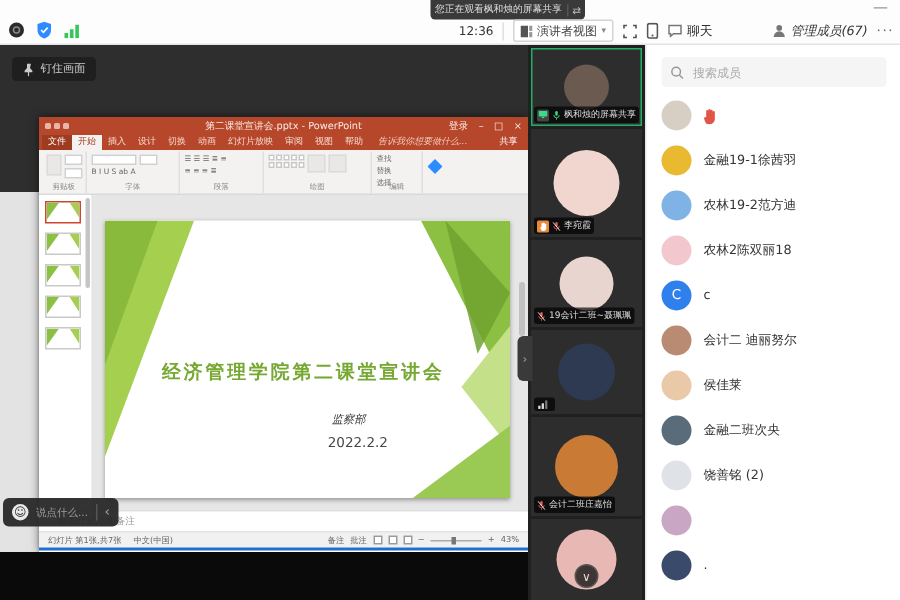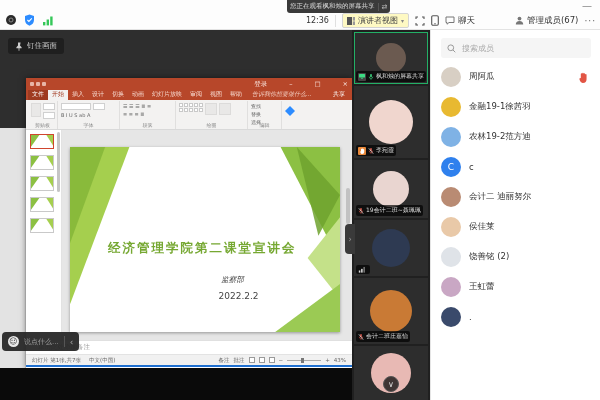--- a/index.html
+++ b/index.html
@@ -10,39 +10,39 @@
   
   #topbar{left:0;top:0;width:600px;height:30px;background:#fdfdfd;border-bottom:1px solid #e3e3e3;}
   #win-min{right:8px;top:0;color:#888;font-size:10px;cursor:default;}
   #notice{left:287px;top:0;height:13px;background:#3a3a3a;border-radius:0 0 3px 3px;display:flex;align-items:center;padding:0 3px;gap:3px;}
   #notice .ntext{color:#ddd;font-size:6.5px;white-space:nowrap;}
   #notice .nswitch{color:#bbb;font-size:7px;border-left:1px solid #555;padding-left:3px;}
   .tb-ico{display:inline-flex;align-items:center;justify-content:center;}
   #tb-left{left:5px;top:14px;display:flex;gap:7px;align-items:center;}
   #tb-right{right:4px;top:13px;display:flex;align-items:center;gap:6px;height:15px;}
   .tb-time{font-size:8px;color:#333;}
-  .viewbtn{display:flex;align-items:center;gap:3px;border:1px solid #d4d4d4;border-radius:2px;padding:1px 4px;font-size:8px;color:#444;background:#fef9c3;}
+  .viewbtn{display:flex;align-items:center;gap:3px;border:1px solid #d4d4d4;border-radius:2px;padding:1px 4px;font-size:8px;color:#444;background:#ffffff;}
   .tb-label{font-size:8.5px;color:#333;display:flex;align-items:center;gap:3px;}
   .vsep{width:1px;height:12px;background:#e0e0e0;}
   .more-dots{font-size:9px;color:#666;letter-spacing:1px;}
 
   
   #share-area{left:0;top:30px;width:352px;height:370px;background:#2e2e2e;overflow:hidden;}
   #pin-pill{left:8px;top:8px;height:16px;background:#1f1f1f;border-radius:3px;display:flex;align-items:center;gap:4px;padding:0 7px;}
   #pin-pill span{color:#ccc;font-size:7.5px;}
   #left-strip{left:0;top:98px;width:26px;height:240px;background:#e3e3e3;border-right:1px solid #cfcfcf;}
   #desk-black{left:0;top:338px;width:352px;height:32px;background:#0a0a0a;}
 
   
   #ppt{left:26px;top:48px;width:326px;height:290px;background:#fff;box-shadow:0 0 6px rgba(0,0,0,.5);}
   #ppt-titlebar{position:relative;height:12px;background:#b7472a;display:flex;align-items:center;padding:0 4px;}
   .qat{display:flex;gap:2px;}
   .qat i{width:4px;height:4px;background:#e8b5a6;display:block;border-radius:1px;}
   #ppt-title{position:absolute;left:0;right:0;text-align:center;color:#fbe9e3;font-size:6.5px;}
-  #ppt-ctrls{margin-left:auto;display:flex;gap:22px;color:#fbe9e3;font-size:6.5px;z-index:2;align-items:center;}
+  #ppt-ctrls{margin-left:auto;display:flex;gap:7px;color:#fbe9e3;font-size:6.5px;z-index:2;align-items:center;}
   #ppt-tabs{height:10px;background:#b7472a;display:flex;align-items:flex-end;padding:0 2px;gap:0;}
   .tab{color:#f6d9cf;font-size:6px;padding:1px 4px;white-space:nowrap;}
   .tab:nth-child(1){background:#9e3b21;color:#fff;}
   .tab:nth-child(2){background:#f3f2f1;color:#a33a20;border-radius:1px 1px 0 0;}
   #tellme{color:#f0c9bc;font-size:6px;font-style:italic;padding:1px 6px;white-space:nowrap;}
   #tab-share{margin-left:auto;color:#fff;font-size:6px;padding:1px 5px;}
   #ppt-ribbon{height:30px;background:#f3f2f1;border-bottom:1px solid #d9d9d9;display:flex;align-items:stretch;padding:1px 2px 0 2px;}
   .rgroup{position:relative;border-right:1px solid #e0dfde;padding:2px 3px 8px 3px;display:flex;gap:2px;align-items:flex-start;}
   .rgroup .glabel{position:absolute;bottom:1px;left:0;right:0;text-align:center;font-size:5px;color:#8a8a8a;}
   .rbox{background:#fff;border:1px solid #d0d0d0;height:7px;}
@@ -171,21 +171,21 @@
           <rect x=".7" y=".7" width="6.6" height="9.6" rx="1.2" fill="none" stroke="#555" stroke-width="1.1"></rect>
           <circle cx="4" cy="8.7" r=".7" fill="#555"></circle>
         </svg>
     </span>
     <span class="tb-label">
       <svg width="10" height="9" viewBox="0 0 10 9">
           <path d="M1 1h8v5.5H4L2 8.2V6.5H1z" fill="none" stroke="#777" stroke-width="1"></path>
         </svg>
       <span>聊天</span>
     </span>
-    <span class="tb-label" style="margin-left:34px;">
+    <span class="tb-label" style="margin-left:34px;font-style:italic;">
       <svg width="9" height="9" viewBox="0 0 9 9">
           <circle cx="4.5" cy="2.6" r="1.9" fill="#777"></circle>
           <path d="M.8 8.6a3.7 3.7 0 0 1 7.4 0z" fill="#777"></path>
         </svg>
       <span>管理成员(67)</span>
     </span>
     <span class="more-dots">···</span>
   </div>
 
   <div id="share-area" class="abs">
@@ -198,20 +198,21 @@
 
     <div id="left-strip" class="abs"></div>
 
     <div id="ppt" class="abs">
       <div id="ppt-titlebar">
         <span class="qat">
             <i></i>
             <i></i>
             <i></i>
           </span>
+        <span id="ppt-title">第二课堂宣讲会.pptx - PowerPoint</span>
         <span id="ppt-ctrls">
           <span>登录</span>
           <span>–</span>
           <span>□</span>
           <span>×</span>
         </span>
       </div>
       <div id="ppt-tabs">
         <span class="tab">文件</span>
           <span class="tab">开始</span>
@@ -472,21 +473,20 @@
           <circle cx="4.2" cy="4.2" r="3.2" fill="none" stroke="#999" stroke-width="1.1"></circle>
           <line x1="6.6" y1="6.6" x2="9.2" y2="9.2" stroke="#999" stroke-width="1.1"></line>
         </svg>
       <input type="text" placeholder="搜索成员" style="">
     </div>
     <div id="member-list">
       <div class="mrow">
           <span class="mav" style="background: rgb(216, 207, 196);">
             <span></span>
           </span>
-          <span class="mname">周阿瓜</span>
           <span class="mhand">
             <svg width="9" height="11" viewBox="0 0 10 12">
               <path d="M2 5V2.2a.8.8 0 0 1 1.6 0V1.4a.8.8 0 0 1 1.6 0v.6a.8.8 0 0 1 1.6 0v1a.8.8 0 0 1 1.6 0V8a4 4 0 0 1-4 4h-.4a3 3 0 0 1-2.8-2L.4 7.6A1 1 0 0 1 2 6.8z" fill="currentColor"></path>
             </svg>
           </span>
         </div>
         <div class="mrow">
           <span class="mav" style="background: rgb(232, 185, 49);">
             <span></span>
           </span>
@@ -494,20 +494,27 @@
 
         </div>
         <div class="mrow">
           <span class="mav" style="background: rgb(127, 178, 229);">
             <span></span>
           </span>
           <span class="mname">农林19-2范方迪</span>
 
         </div>
         <div class="mrow">
+          <span class="mav" style="background: rgb(242, 199, 206);">
+            <span></span>
+          </span>
+          <span class="mname">农林2陈双丽18</span>
+
+        </div>
+        <div class="mrow">
           <span class="mav" style="background: rgb(47, 128, 237);">
             <span>C</span>
           </span>
           <span class="mname">c</span>
 
         </div>
         <div class="mrow">
           <span class="mav" style="background: rgb(185, 139, 115);">
             <span></span>
           </span>
@@ -515,31 +522,37 @@
 
         </div>
         <div class="mrow">
           <span class="mav" style="background: rgb(233, 201, 168);">
             <span></span>
           </span>
           <span class="mname">侯佳莱</span>
 
         </div>
         <div class="mrow">
+          <span class="mav" style="background: rgb(90, 107, 122);">
+            <span></span>
+          </span>
+          <span class="mname">金融二班次央</span>
+
+        </div>
+        <div class="mrow">
           <span class="mav" style="background: rgb(223, 227, 232);">
             <span></span>
           </span>
           <span class="mname">饶善铭 (2)</span>
 
         </div>
         <div class="mrow">
           <span class="mav" style="background: rgb(201, 167, 196);">
             <span></span>
           </span>
-          <span class="mname">王虹蕾</span>
 
         </div>
         <div class="mrow">
           <span class="mav" style="background: rgb(58, 74, 107);">
             <span></span>
           </span>
           <span class="mname">.</span>
 
         </div>
     </div>

